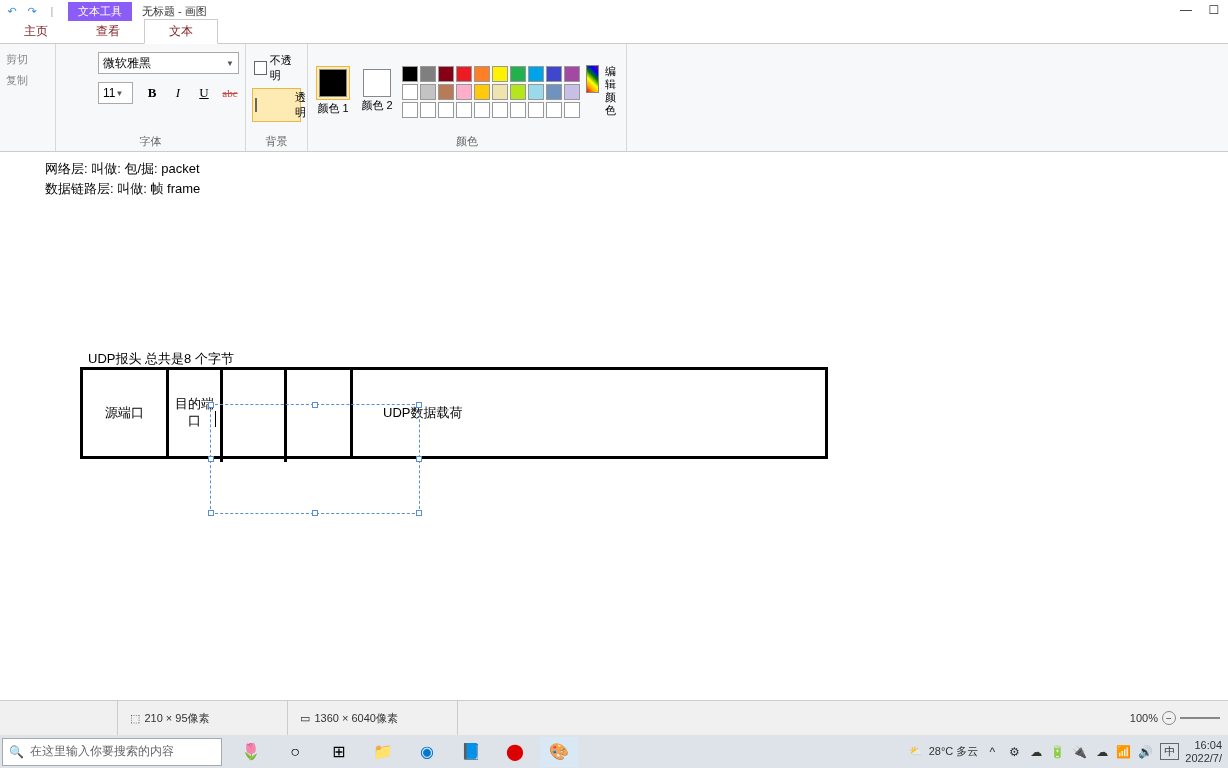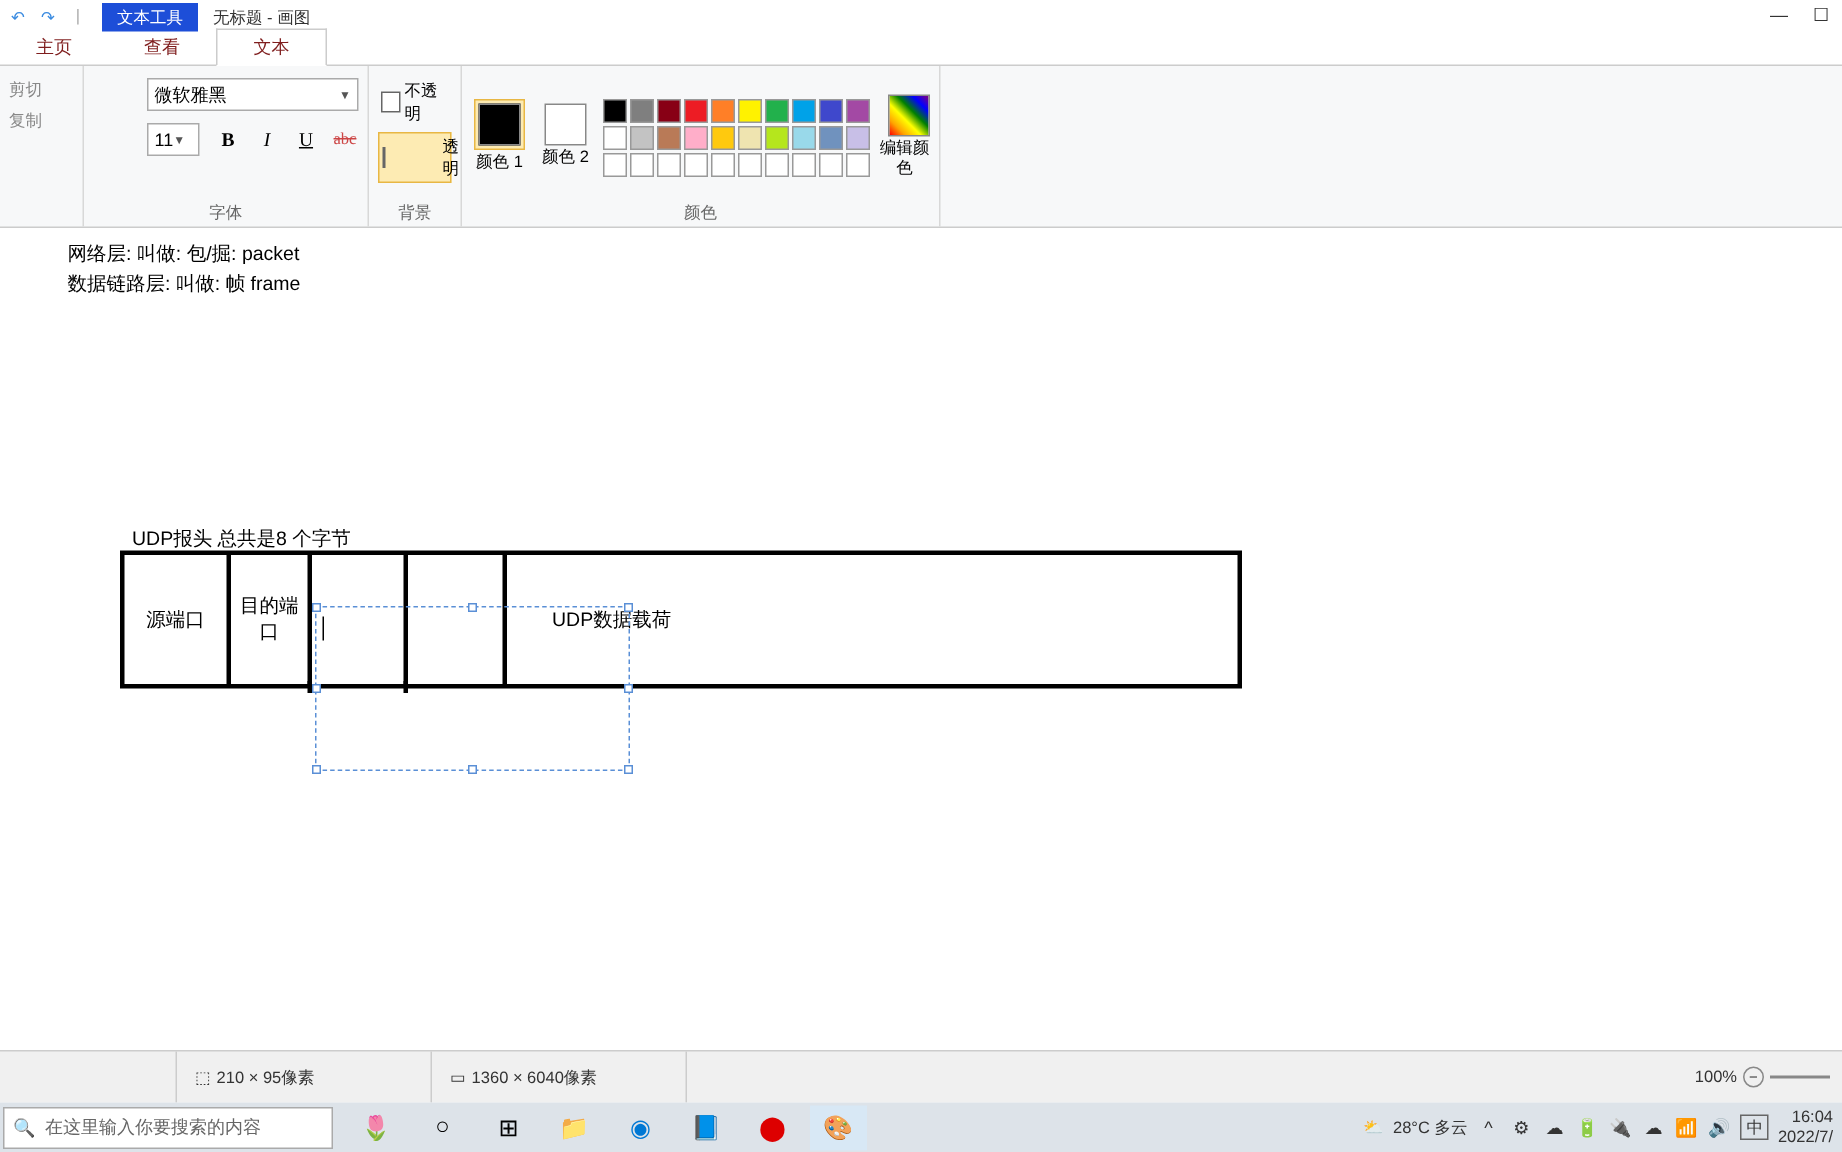--- a/index.html
+++ b/index.html
@@ -2,21 +2,21 @@
 <html><head>
 <meta charset="utf-8">
 <style>
 * { margin: 0; padding: 0; box-sizing: border-box; font-family: "Microsoft YaHei", "微软雅黑", sans-serif; }
 body { width: 1228px; height: 768px; background: #fff; overflow: hidden; position: relative; }
 
 
 .titlebar { height: 22px; background: #fff; display: flex; align-items: center; font-size: 11px; position: relative; }
 .qat { display: flex; align-items: center; gap: 4px; padding-left: 4px; }
 .qat-icon { width: 16px; height: 16px; display: flex; align-items: center; justify-content: center; }
-.title-tools-tab { background: #1d4ed8; color: #fff; padding: 2px 10px; font-size: 11px; margin-left: 8px; }
+.title-tools-tab { background: #8b5cf6; color: #fff; padding: 2px 10px; font-size: 11px; margin-left: 8px; }
 .title-text { margin-left: 10px; color: #333; font-size: 11px; }
 .window-controls { position: absolute; right: 0; top: 0; display: flex; }
 .win-btn { width: 28px; height: 20px; display: flex; align-items: center; justify-content: center; font-size: 12px; color: #333; }
 
 
 .tabs { height: 22px; background: #fff; display: flex; align-items: flex-end; border-bottom: 1px solid #ccc; }
 .tab { padding: 3px 24px; font-size: 12px; color: #7f1d1d; cursor: pointer; }
 .tab.active { border: 1px solid #ccc; border-bottom: 1px solid #fff; background: #fff; position: relative; top: 1px; }
 
 
@@ -46,21 +46,21 @@
 
 .color-big { width: 38px; display: flex; flex-direction: column; align-items: center; gap: 2px; padding-top: 4px; }
 .color-swatch-big { width: 28px; height: 28px; border: 1px solid #888; }
 .c1-outer { padding:2px; border:1px solid #e8b744; background:#fdebb3; }
 .color-label { font-size: 11px; text-align: center; line-height: 1.2; }
 
 .palette { display: flex; flex-direction: column; gap: 2px; padding-top: 6px; }
 .palette-row { display: flex; gap: 2px; }
 .sw { width: 16px; height: 16px; border: 1px solid #999; }
 
-.edit-colors { width: 34px; display:flex; flex-direction:column; align-items:flex-end; gap:2px; padding-top:4px;}
+.edit-colors { width: 34px; display:flex; flex-direction:row; align-items:flex-start; gap:2px; padding-top:4px;}
 .rainbow { width:28px; height:28px; background: linear-gradient(45deg,red,orange,yellow,green,blue,purple); border:1px solid #888;}
 .p3d { width:54px; display:flex; flex-direction:column; align-items:center; gap:2px; padding-top:4px;}
 
 .canvas-area { position: absolute; top: 152px; left: 0; right: 0; bottom: 68px; background: #fff; overflow: hidden; }
 .canvas-text { position: absolute; font-size: 13px; color: #000; }
 
 .udp-diagram { position: absolute; left: 80px; top: 215px; }
 .udp-header-label { position: absolute; left: 88px; top: 198px; font-size: 13px; }
 .udp-box { border: 3px solid #000; height: 92px; display: flex; width: 748px; }
 .udp-cell { border-right: 3px solid #000; display: flex; align-items: center; justify-content: center; font-size: 13px; text-align: center; line-height: 1.3; position:relative;}
@@ -211,21 +211,21 @@
   </div>
 </div>
 
 <div class="canvas-area">
   <div class="canvas-text" style="left:45px; top:8px;">网络层:  叫做:  包/掘: packet</div>
   <div class="canvas-text" style="left:45px; top:28px;">数据链路层: 叫做: 帧 frame</div>
 
   <div class="udp-header-label canvas-text">UDP报头  总共是8 个字节</div>
   <div class="udp-diagram">
     <div class="udp-box">
-      <div class="udp-cell" style="width:71px;text-align:right;">源端口</div>
+      <div class="udp-cell" style="width:86px;text-align:right;">源端口</div>
       <div class="udp-cell" style="width:54px;">目的端口</div>
       <div class="udp-cell" style="width:64px;">
           <span class="tick"></span>
         </div>
       <div class="udp-cell" style="width:66px;">
           <span class="tick"></span>
         </div>
       <div class="udp-cell" style="flex:1;">UDP数据载荷</div>
     </div>
   </div>

